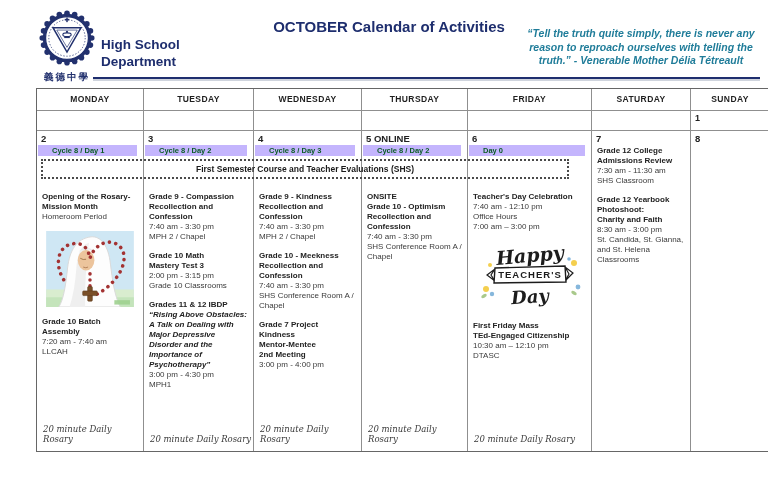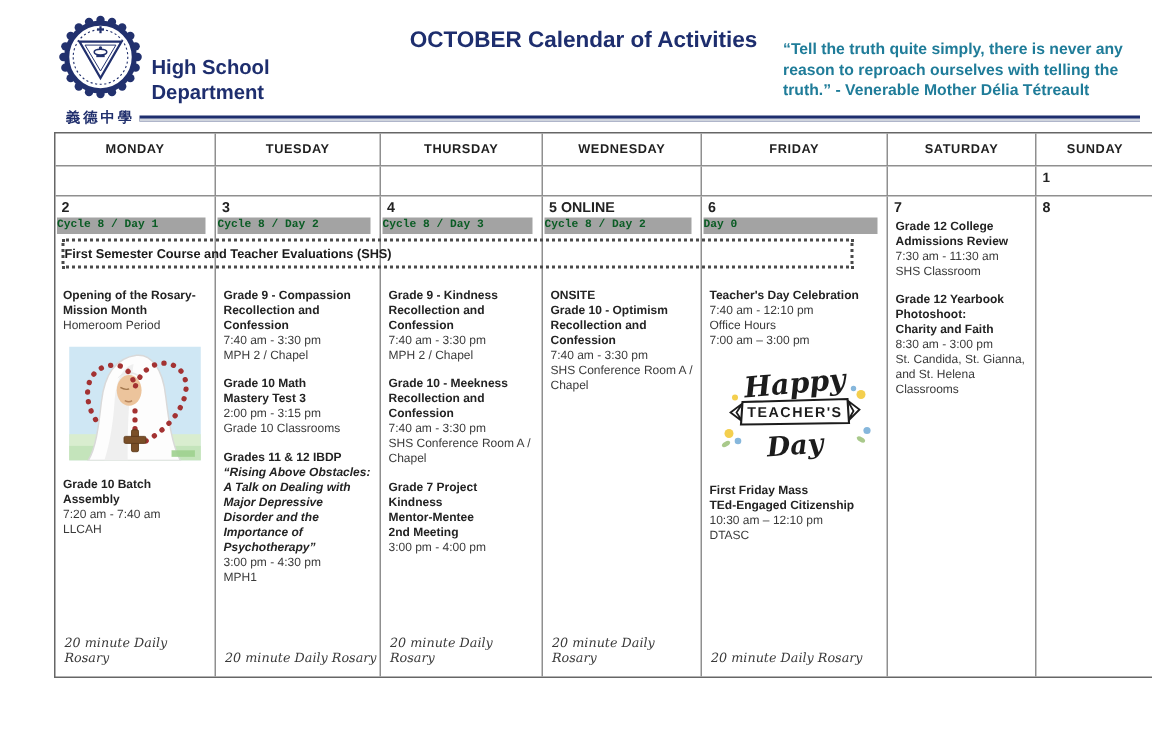--- a/index.html
+++ b/index.html
@@ -6,36 +6,36 @@
   html,body { width:768px; height:502px; background:#ffffff; font-family:"Liberation Sans",sans-serif; }
   .page { position:relative; width:768px; height:502px; background:#fff; overflow:hidden; }
 
   
   .logo-block { position:absolute; left:36px; top:10px; width:62px; text-align:center; }
   .chinese { margin-top:1px; font-size:9.5px; color:#22316e; letter-spacing:2px; font-family:Liberation Mono, monospace; font-weight:bold; }
   .dept { position:absolute; left:101px; top:37px; font-size:13.5px; font-weight:bold; color:#1e2e6e; line-height:1.25; }
   .title-center { position:absolute; left:244px; top:18px; width:290px; text-align:center; color:#1e2e6e; }
   .title-center .t1 { font-size:15px; font-weight:bold; }
   .title-center .t2 { font-size:13px; font-weight:bold; margin-top:4px; }
-  .quote { position:absolute; right:8px; top:27px; width:238px; text-align:left; font-size:10.5px; font-weight:bold; color:#1f7c99; line-height:1.3; }
+  .quote { position:absolute; right:8px; top:27px; width:238px; text-align:center; font-size:10.5px; font-style:italic; font-weight:bold; color:#1f7c99; line-height:1.3; }
   .rule { position:absolute; left:93px; top:77px; width:667px; height:4px; background:#1e2e6e; border-bottom:2px solid #cfd4dd; }
 
   
   .calendar { position:absolute; left:18px; top:88px; width:734px; border:1px solid #666;margin-left:18px; }
   .grid7 { display:grid; grid-template-columns:107px 110px 108px 106px 124px 99px 78px; }
   .cal-head .c { height:21px; line-height:21px; text-align:center; font-size:8.5px; font-weight:bold; color:#1f1f1f; letter-spacing:0.4px; }
   .cal-row1 .c { height:19px; font-size:9px; font-weight:bold; color:#222; padding:2px 4px; }
   .cal-head, .cal-row1 { border-bottom:1px solid #8f8f8f; }
   .c { border-right:1px solid #8f8f8f; }
   .c:last-child { border-right:none; }
   .cal-week { position:relative; }
   .day-cell { position:relative; height:320px; overflow:hidden; }
   .date { padding:2px 4px 0 4px; font-size:9.5px; font-weight:bold; color:#222; height:13px; }
-  .cycle { height:11px; line-height:11px; margin:1px 6px 0 1px; background:#a3a3a3; color:#0a5c24; font-weight:bold; font-size:7.5px; padding-left:0;font-family:Liberation Mono, monospace; }
-  .eval-banner { position:absolute; left:4px; top:28px; width:528px; height:20px; border:2px dotted #4a4a4a; line-height:16px; font-size:8.5px; font-weight:bold; color:#1a1a1a; z-index:5; }
+  .cycle { height:11px; line-height:11px; margin:1px 6px 0 1px; background:#c4b5fd; color:#0a5c24; font-weight:bold; font-size:7.5px; padding-left:14px; }
+  .eval-banner { position:absolute; left:4px; top:28px; width:528px; height:20px; border:2px dotted #4a4a4a; text-align:center; line-height:16px; font-size:8.5px; font-weight:bold; color:#1a1a1a; z-index:5; }
   .events { padding:0 5px; }
   .events.after-banner { margin-top:36px; }
   .events.no-banner { margin-top:2px; }
   .evt { margin-bottom:9px; }
   .ln { font-size:8px; line-height:1.25; color:#3a3a3a; }
   .ln.b { font-weight:bold; color:#232323; }
   .ln.bi { font-weight:bold; font-style:italic; color:#232323; }
   .img-wrap { margin:4px auto 6px auto; text-align:center; }
   .rosary { position:absolute; left:6px; bottom:7px; font-family:"DejaVu Serif",serif; font-style:italic; font-size:8.5px; color:#3a3a3a; }
 </style>
@@ -96,22 +96,22 @@
     </div>
 
     <div class="quote">“Tell the truth quite simply, there is never any reason to reproach ourselves with telling the truth.” - Venerable Mother Délia Tétreault</div>
     <div class="rule"></div>
   </header>
 
   <div class="calendar">
     <div class="cal-head grid7" id="cal-head">
         <div class="c">MONDAY</div>
         <div class="c">TUESDAY</div>
+        <div class="c">WEDNESDAY</div>
         <div class="c">THURSDAY</div>
-        <div class="c">WEDNESDAY</div>
         <div class="c">FRIDAY</div>
         <div class="c">SATURDAY</div>
         <div class="c">SUNDAY</div>
       </div>
     <div class="cal-row1 grid7" id="cal-row1">
         <div class="c"></div>
         <div class="c"></div>
         <div class="c"></div>
         <div class="c"></div>
         <div class="c"></div>

